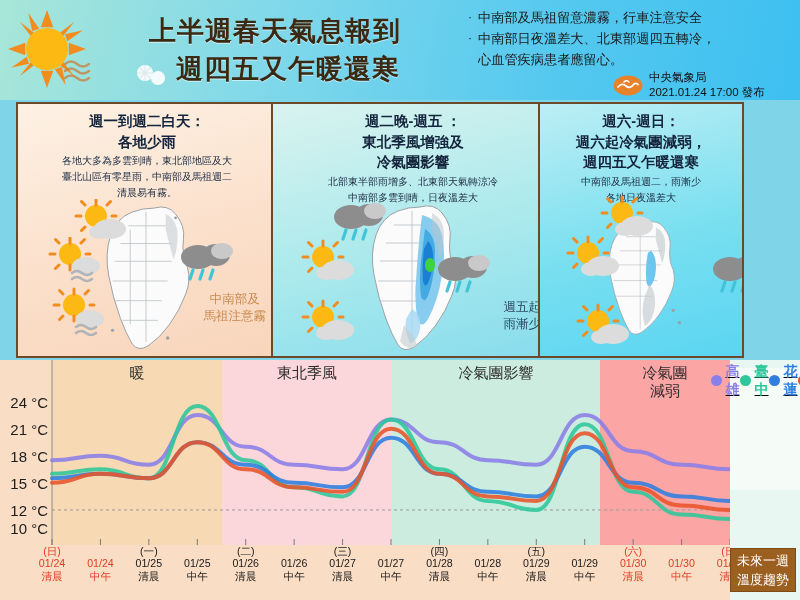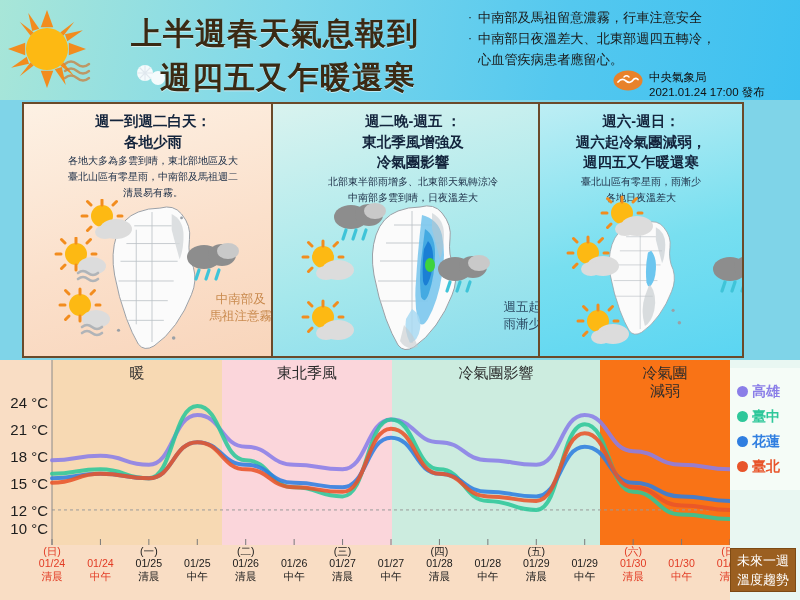--- a/index.html
+++ b/index.html
@@ -14,46 +14,46 @@
   #header {
     position: absolute; left: 0; top: 0; width: 800px; height: 100px;
     background: linear-gradient(100deg, #a8e6d8 0%, #7fd8ea 35%, #54c8ef 70%, #3dc0f0 100%);
   }
   #sun-logo { position: absolute; left: 8px; top: 10px; width: 78px; height: 78px; }
   #wave-deco { position: absolute; left: 62px; top: 58px; width: 40px; height: 28px; }
   #snow-deco { position: absolute; left: 132px; top: 62px; width: 40px; height: 26px; }
 
   #title-block {
     position: absolute; left: 95px; top: 12px; width: 360px;
-    color: #3a2a14; font-weight: bold; font-size: 31px; line-height: 1.42;
+    color: #3a2a14; font-weight: bold; font-size: 27px; line-height: 1.42;
     text-align: center; letter-spacing: 1px;
     text-shadow: 0 1px 0 rgba(255,255,255,.55);
   }
   #title-line2 { padding-left: 26px; }
 
   #bullets {
     position: absolute; left: 462px; top: 8px; width: 336px;
     color: #1a1a1a; font-size: 13.2px; line-height: 1.58;
   }
   .bullet-row { display: flex; align-items: flex-start; }
   .bullet-dot { width: 16px; flex: 0 0 16px; text-align: center; font-size: 12px; }
   .bullet-txt { flex: 1; }
   .bullet-cont { padding-left: 16px; }
 
-  #issuer { position: absolute; left: 613px; top: 70px; display: flex; }
+  #issuer { position: absolute; left: 613px; top: 70px; display: flex; align-items: center; }
   #issuer-logo { width: 30px; height: 21px; flex: 0 0 30px; }
   #issuer-text { margin-left: 6px; font-size: 11.5px; line-height: 1.32; color: #111; }
 
   
   #panels { position: absolute; left: 0; top: 100px; width: 800px; height: 260px; }
   .panel {
     position: absolute; top: 2px; height: 256px;
     border: 2px solid #6b4a2a; overflow: hidden;
   }
-  #panel-1 { left: 22px;   width: 262px; background: linear-gradient(165deg,#fdf1e4 0%,#fbe0cb 55%,#f8d5bb 100%); }
+  #panel-1 { left: 16px;   width: 262px; background: linear-gradient(165deg,#fdf1e4 0%,#fbe0cb 55%,#f8d5bb 100%); }
   #panel-2 { left = 0; left: 271px; width: 284px; background: linear-gradient(165deg,#d9f3ef 0%,#a6e8ec 60%,#88dced 100%); }
   #panel-3 { left: 538px; width: 206px; background: linear-gradient(165deg,#bdeef4 0%,#78dff0 55%,#5bd5f2 100%); }
 
   .p-head { padding: 7px 6px 0; text-align: center; color: #13243c; }
   .p-title { font-size: 14.5px; font-weight: bold; line-height: 1.42; }
   .p-sub { font-size: 10px; line-height: 1.4; margin-top: 2px; color: #20324a; }
 
   .map-area { position: absolute; left: 0; top: 95px; width: 100%; height: 160px; }
   .map-note {
     position: absolute; font-size: 12.5px; line-height: 1.35; text-align: center;
@@ -82,21 +82,21 @@
     position: absolute; top: 0; width: 56px; text-align: center;
     font-size: 10.6px; line-height: 1.22; transform: translateX(-28px);
   }
   .xlab .dow { display: block; height: 12px; font-size: 10.6px; }
   .xlab.weekend { color: #e23b24; }
   .xlab.weekday { color: #1a1a1a; }
 
   #legend {
     position: absolute; left: 730px; top: 368px; width: 70px; height: 122px;
     background: rgba(245,252,248,.93);
-    display: flex; flex-direction: column; justify-content: center; padding-left: 7px;
+    display: flex; flex-direction: row; justify-content: center; padding-left: 7px; text-decoration: underline;
   }
   .leg-row { display: flex; align-items: center; height: 25px; }
   .leg-dot { width: 11px; height: 11px; border-radius: 50%; flex: 0 0 11px; }
   .leg-txt { margin-left: 4px; font-size: 14px; font-weight: bold; }
 
   #trend-box {
     position: absolute; left: 730px; top: 548px; width: 66px; height: 44px;
     background: #9b5f20; color: #fff; font-size: 13px; line-height: 1.5;
     display: flex; flex-direction: column; align-items: center; justify-content: center;
     border: 1px solid #7d4a14;
@@ -341,21 +341,21 @@
         <div>雨漸少</div>
       </div>
     </div>
   </div>
 
   <div class="panel" id="panel-3">
     <div class="p-head">
       <div class="p-title">週六-週日：</div>
       <div class="p-title">週六起冷氣團減弱，</div>
       <div class="p-title">週四五又乍暖還寒</div>
-      <div class="p-sub">臺北山區有零星雨，雨漸少</div>
+      <div class="p-sub">中南部及馬祖週二，雨漸少</div>
       <div class="p-sub">各地日夜溫差大</div>
     </div>
     <div class="map-area">
       <svg viewBox="0 0 258 160" style="position:absolute;left:0;top:0;width:100%;height:100%">
         <path d="M136 8 q14 -4 22 6 q10 12 8 26 q-2 16 4 28 q4 14 -2 28 q-6 16 -16 30 q-10 14 -22 22 q-10 6 -16 -2 q-6 -10 -12 -26 q-8 -22 -12 -44 q-4 -22 2 -40 q6 -18 22 -24 q10 -4 22 -4 z" fill="#fbfbfb" stroke="#9aa0a6" stroke-width="1"></path>
         <g stroke="#b9bfc4" stroke-width="0.8" fill="none">
           <path d="M110 26 h38"></path>
             <path d="M102 44 h54"></path>
             <path d="M96 62 h58"></path>
           <path d="M94 82 h56"></path>
@@ -422,21 +422,21 @@
   <div id="chart-bands">
       <div class="band" style="left: 52px; width: 170px; background: rgb(247, 217, 179);">
         <div class="band-label">暖</div>
       </div>
       <div class="band" style="left: 222px; width: 170px; background: rgb(251, 214, 219);">
         <div class="band-label">東北季風</div>
       </div>
       <div class="band" style="left: 392px; width: 208px; background: rgb(204, 236, 223);">
         <div class="band-label">冷氣團影響</div>
       </div>
-      <div class="band" style="left: 600px; width: 130px; background: #f97316;">
+      <div class="band" style="left: 600px; width: 130px; background: #fca5a5;">
         <div class="band-label">冷氣團<div>減弱</div></div>
       </div>
     </div>
   <svg id="plot" viewBox="0 0 800 185" preserveAspectRatio="none">
       <line x1="52" x2="730" y1="149.93548387096774" y2="149.93548387096774" stroke="#9a9a9a" stroke-width="1" stroke-dasharray="3,3"></line>
       <line x1="52" x2="52" y1="0" y2="185" stroke="#8a8a8a" stroke-width="1"></line>
       <path d="M52,100.25806451612902 C76.21428571428571,100.25806451612902 76.21428571428571,95.74193548387098 100.42857142857142,95.74193548387098 C124.64285714285712,95.74193548387098 124.64285714285712,104.7741935483871 148.85714285714283,104.7741935483871 C173.07142857142856,104.7741935483871 173.07142857142856,55.0967741935484 197.28571428571428,55.0967741935484 C221.5,55.0967741935484 221.5,86.70967741935483 245.7142857142857,86.70967741935483 C269.9285714285714,86.70967741935483 269.9285714285714,104.7741935483871 294.1428571428571,104.7741935483871 C318.35714285714283,104.7741935483871 318.35714285714283,109.29032258064515 342.57142857142856,109.29032258064515 C366.7857142857143,109.29032258064515 366.7857142857143,59.61290322580645 391,59.61290322580645 C415.21428571428567,59.61290322580645 415.21428571428567,82.19354838709677 439.4285714285714,82.19354838709677 C463.6428571428571,82.19354838709677 463.6428571428571,100.25806451612902 487.8571428571429,100.25806451612902 C512.0714285714286,100.25806451612902 512.0714285714286,104.7741935483871 536.2857142857142,104.7741935483871 C560.5,104.7741935483871 560.5,55.0967741935484 584.7142857142857,55.0967741935484 C608.9285714285713,55.0967741935484 608.9285714285713,91.22580645161291 633.1428571428571,91.22580645161291 C657.3571428571429,91.22580645161291 657.3571428571429,104.7741935483871 681.5714285714286,104.7741935483871 C705.7857142857142,104.7741935483871 705.7857142857142,109.29032258064515 730,109.29032258064515" fill="none" stroke="#8a7ee8" stroke-width="4" stroke-linecap="round" opacity="0.88"></path>
       <path d="M52,113.80645161290323 C76.21428571428571,113.80645161290323 76.21428571428571,109.29032258064515 100.42857142857142,109.29032258064515 C124.64285714285712,109.29032258064515 124.64285714285712,118.32258064516128 148.85714285714283,118.32258064516128 C173.07142857142856,118.32258064516128 173.07142857142856,46.064516129032256 197.28571428571428,46.064516129032256 C221.5,46.064516129032256 221.5,100.25806451612902 245.7142857142857,100.25806451612902 C269.9285714285714,100.25806451612902 269.9285714285714,127.35483870967741 294.1428571428571,127.35483870967741 C318.35714285714283,127.35483870967741 318.35714285714283,136.38709677419354 342.57142857142856,136.38709677419354 C366.7857142857143,136.38709677419354 366.7857142857143,59.61290322580645 391,59.61290322580645 C415.21428571428567,59.61290322580645 415.21428571428567,109.29032258064515 439.4285714285714,109.29032258064515 C463.6428571428571,109.29032258064515 463.6428571428571,140.90322580645162 487.8571428571429,140.90322580645162 C512.0714285714286,140.90322580645162 512.0714285714286,149.93548387096774 536.2857142857142,149.93548387096774 C560.5,149.93548387096774 560.5,64.12903225806451 584.7142857142857,64.12903225806451 C608.9285714285713,64.12903225806451 608.9285714285713,131.8709677419355 633.1428571428571,131.8709677419355 C657.3571428571429,131.8709677419355 657.3571428571429,154.4516129032258 681.5714285714286,154.4516129032258 C705.7857142857142,154.4516129032258 705.7857142857142,158.96774193548387 730,158.96774193548387" fill="none" stroke="#2ec79a" stroke-width="4" stroke-linecap="round" opacity="0.88"></path>
       <path d="M52,118.32258064516128 C76.21428571428571,118.32258064516128 76.21428571428571,113.80645161290323 100.42857142857142,113.80645161290323 C124.64285714285712,113.80645161290323 124.64285714285712,118.32258064516128 148.85714285714283,118.32258064516128 C173.07142857142856,118.32258064516128 173.07142857142856,82.19354838709677 197.28571428571428,82.19354838709677 C221.5,82.19354838709677 221.5,104.7741935483871 245.7142857142857,104.7741935483871 C269.9285714285714,104.7741935483871 269.9285714285714,122.83870967741936 294.1428571428571,122.83870967741936 C318.35714285714283,122.83870967741936 318.35714285714283,127.35483870967741 342.57142857142856,127.35483870967741 C366.7857142857143,127.35483870967741 366.7857142857143,77.67741935483872 391,77.67741935483872 C415.21428571428567,77.67741935483872 415.21428571428567,113.80645161290323 439.4285714285714,113.80645161290323 C463.6428571428571,113.80645161290323 463.6428571428571,131.8709677419355 487.8571428571429,131.8709677419355 C512.0714285714286,131.8709677419355 512.0714285714286,136.38709677419354 536.2857142857142,136.38709677419354 C560.5,136.38709677419354 560.5,86.70967741935483 584.7142857142857,86.70967741935483 C608.9285714285713,86.70967741935483 608.9285714285713,122.83870967741936 633.1428571428571,122.83870967741936 C657.3571428571429,122.83870967741936 657.3571428571429,136.38709677419354 681.5714285714286,136.38709677419354 C705.7857142857142,136.38709677419354 705.7857142857142,140.90322580645162 730,140.90322580645162" fill="none" stroke="#2f7ee0" stroke-width="4" stroke-linecap="round" opacity="0.88"></path>
       <path d="M52,122.83870967741936 C76.21428571428571,122.83870967741936 76.21428571428571,113.80645161290323 100.42857142857142,113.80645161290323 C124.64285714285712,113.80645161290323 124.64285714285712,118.32258064516128 148.85714285714283,118.32258064516128 C173.07142857142856,118.32258064516128 173.07142857142856,82.19354838709677 197.28571428571428,82.19354838709677 C221.5,82.19354838709677 221.5,109.29032258064515 245.7142857142857,109.29032258064515 C269.9285714285714,109.29032258064515 269.9285714285714,127.35483870967741 294.1428571428571,127.35483870967741 C318.35714285714283,127.35483870967741 318.35714285714283,131.8709677419355 342.57142857142856,131.8709677419355 C366.7857142857143,131.8709677419355 366.7857142857143,68.64516129032258 391,68.64516129032258 C415.21428571428567,68.64516129032258 415.21428571428567,113.80645161290323 439.4285714285714,113.80645161290323 C463.6428571428571,113.80645161290323 463.6428571428571,136.38709677419354 487.8571428571429,136.38709677419354 C512.0714285714286,136.38709677419354 512.0714285714286,140.90322580645162 536.2857142857142,140.90322580645162 C560.5,140.90322580645162 560.5,73.16129032258065 584.7142857142857,73.16129032258065 C608.9285714285713,73.16129032258065 608.9285714285713,127.35483870967741 633.1428571428571,127.35483870967741 C657.3571428571429,127.35483870967741 657.3571428571429,145.4193548387097 681.5714285714286,145.4193548387097 C705.7857142857142,145.4193548387097 705.7857142857142,149.93548387096774 730,149.93548387096774" fill="none" stroke="#e8542a" stroke-width="4" stroke-linecap="round" opacity="0.88"></path>

